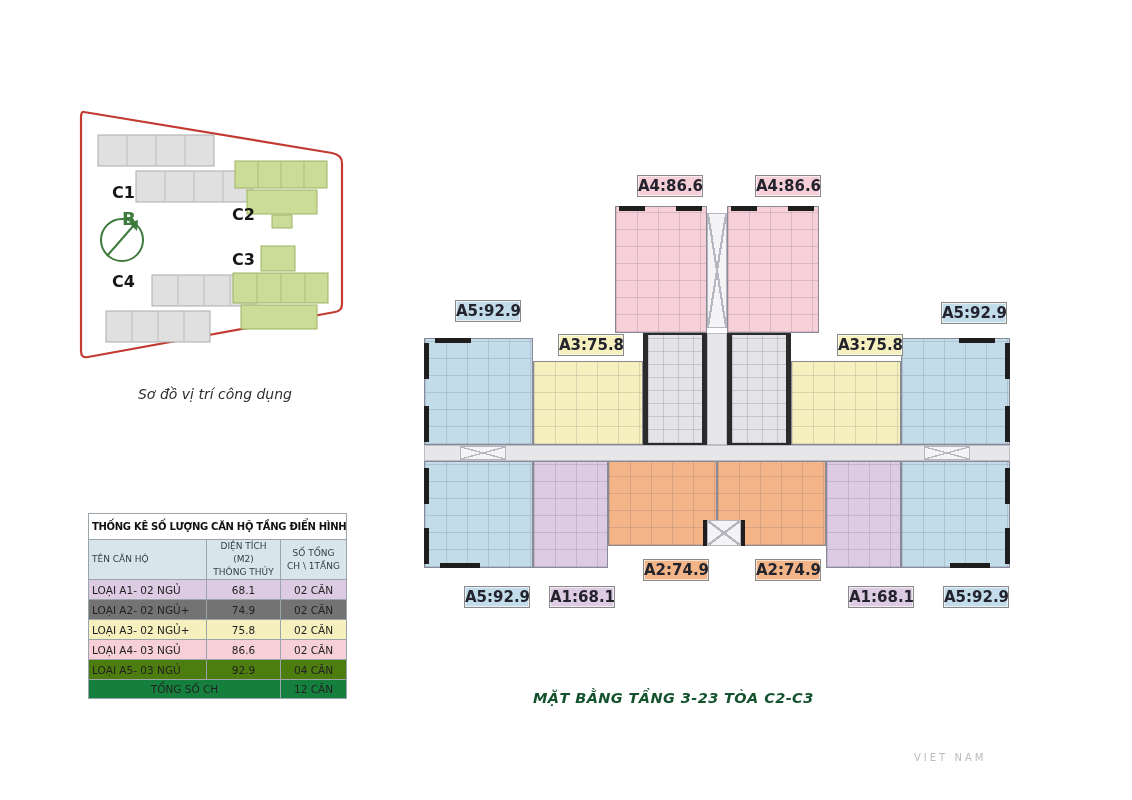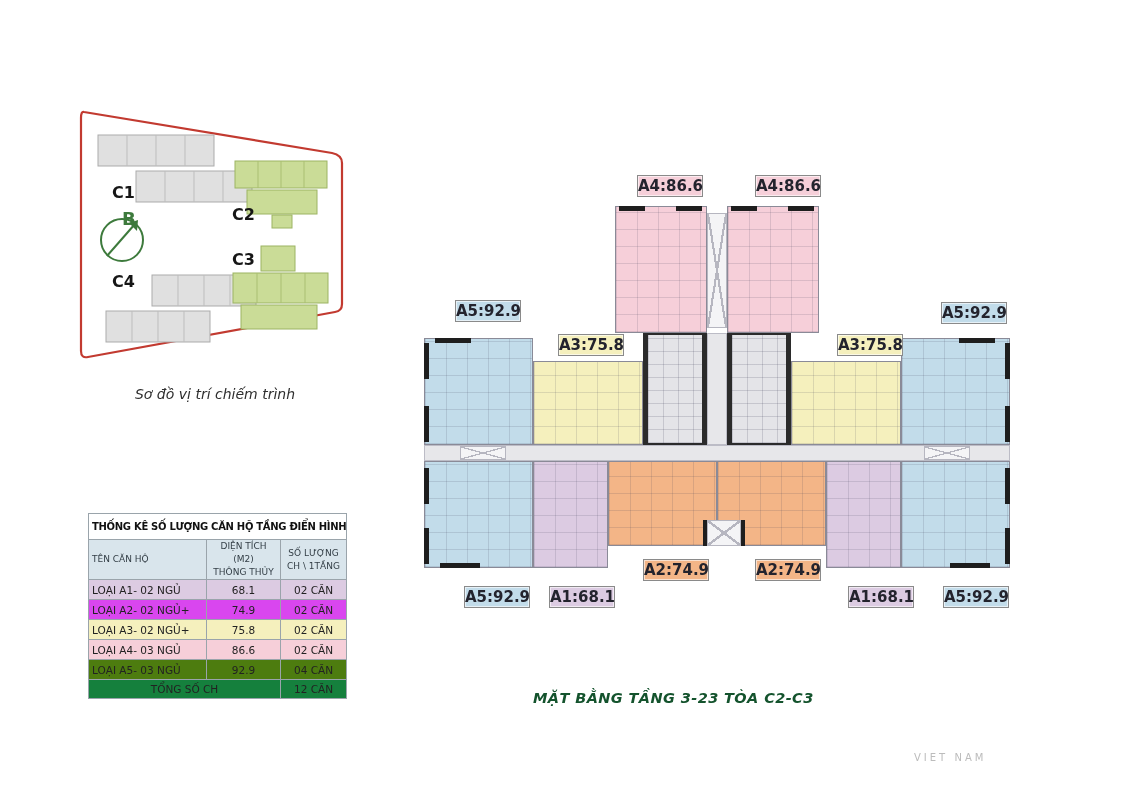--- a/index.html
+++ b/index.html
@@ -120,45 +120,45 @@
       <circle class="cmp" cx="62" cy="145" r="21"></circle>
       <line class="cmp" x1="47" y1="161" x2="75" y2="129"></line>
       <polygon points="69,128 77,136 78,125" fill="#3d7a3c"></polygon>
     </g>
     <text class="bt" x="52" y="103">C1</text>
     <text class="cmpt" x="62" y="130">B</text>
     <text class="bt" x="172" y="125">C2</text>
     <text class="bt" x="172" y="170">C3</text>
     <text class="bt" x="52" y="192">C4</text>
   </svg>
-  <div class="site-caption">Sơ đồ vị trí chiếm trình</div>
+  <div class="site-caption">Sơ đồ vị trí công dụng</div>
 
   <table class="stats">
     <colgroup>
         <col class="c1">
         <col class="c2">
         <col class="c3">
       </colgroup>
     <tbody>
         <tr class="t-title">
           <td colspan="3">THỐNG KÊ SỐ LƯỢNG CĂN HỘ TẦNG ĐIỂN HÌNH C2-C3</td>
         </tr>
     <tr class="t-head" style="background-color: rgb(217, 229, 236);">
       <th>TÊN CĂN HỘ</th>
       <th class="c">DIỆN TÍCH (M2)
 THÔNG THỦY</th>
-      <th class="c">SỐ LƯỢNG
+      <th class="c">SỐ TỔNG
 CH \ 1TẦNG</th>
     </tr>
     <tr class="t-row" style="background-color: rgb(220, 203, 226);">
       <td class="n">LOẠI A1- 02 NGỦ</td>
       <td class="c">68.1</td>
       <td class="c">02 CĂN</td>
     </tr>
-    <tr class="t-row" style="background-color: #d946ef;">
+    <tr class="t-row" style="background-color: #737373;">
       <td class="n">LOẠI A2- 02 NGỦ+</td>
       <td class="c">74.9</td>
       <td class="c">02 CĂN</td>
     </tr>
     <tr class="t-row" style="background-color: rgb(245, 240, 189);">
       <td class="n">LOẠI A3- 02 NGỦ+</td>
       <td class="c">75.8</td>
       <td class="c">02 CĂN</td>
     </tr>
     <tr class="t-row" style="background-color: rgb(246, 207, 217);">

